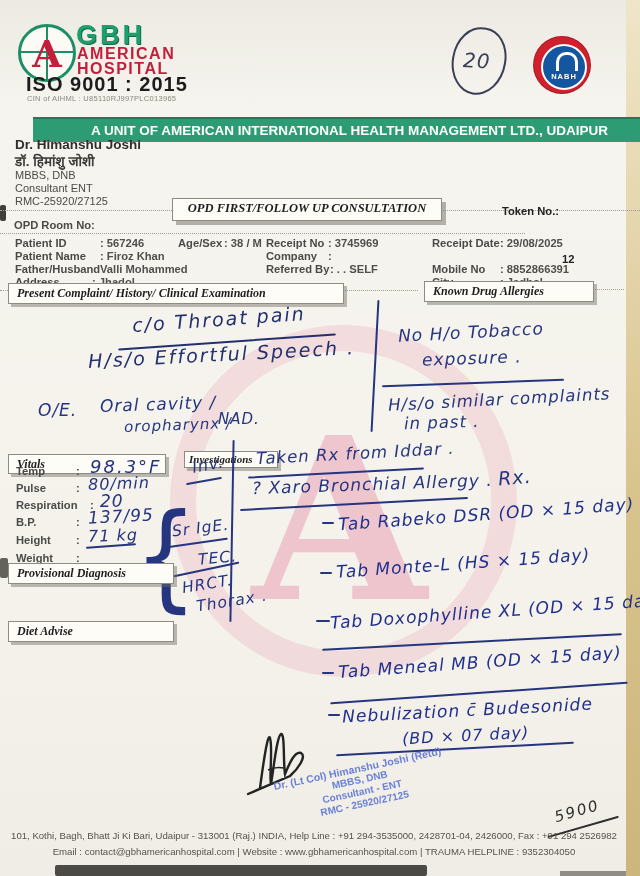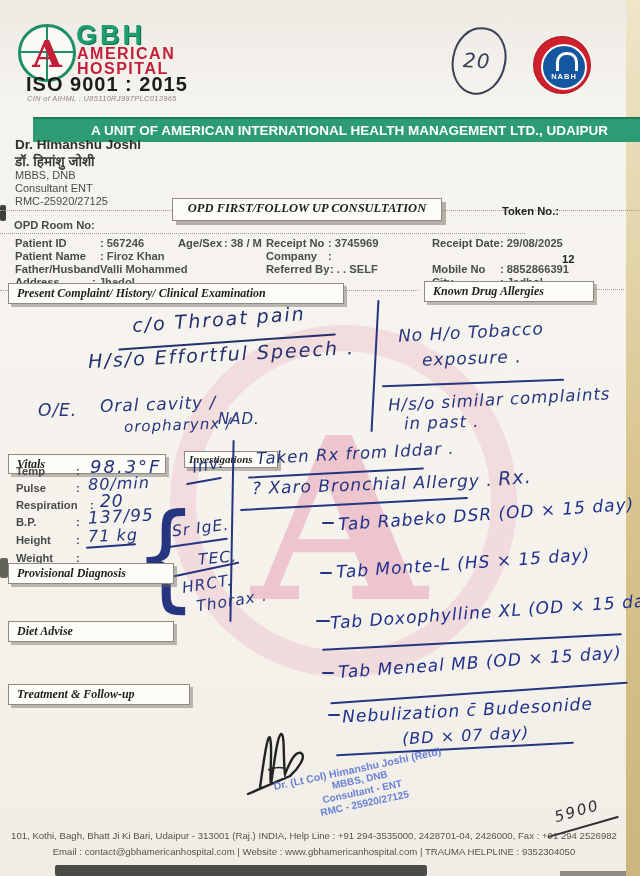--- a/index.html
+++ b/index.html
@@ -40,21 +40,21 @@
 
   <div class="abs" style="left:18px;top:24px;width:52px;height:52px;border:3px solid #1e8e68;border-radius:50%;background:#fbfaf5;">
     <div class="abs" style="left:-2px;top:24px;width:56px;height:2px;background:#1e8e68;"></div>
     <div class="abs" style="left:25px;top:-2px;width:2px;height:56px;background:#1e8e68;"></div>
     <div class="abs" style="left:0;top:4px;width:52px;text-align:center;font-family:'DejaVu Serif',serif;font-weight:bold;font-size:38px;color:#c41f3a;">A</div>
   </div>
   <div class="brand" style="left:76px;top:22px;font-size:27px;color:#1d9e6d;text-shadow:1px 1px 0 #136c4a;">GBH</div>
   <div class="brand" style="left:77px;top:46px;font-size:16px;color:#c41f3a;letter-spacing:1.5px;">AMERICAN</div>
   <div class="brand" style="left:77px;top:61px;font-size:16px;color:#c41f3a;letter-spacing:1.5px;">HOSPITAL</div>
   <div class="abs" style="left:26px;top:73px;font-size:20px;font-weight:bold;color:#1c1c1c;letter-spacing:1px;">ISO 9001 : 2015</div>
-  <div class="abs" style="left:27px;top:94px;font-size:7.5px;color:#8a887f;letter-spacing:.3px;font-style:italic;">CIN of AIHML : U85110RJ997PLC013965</div>
+  <div class="abs" style="left:27px;top:94px;font-size:7.5px;color:#8a887f;letter-spacing:.3px;">CIN of AIHML : U85110RJ997PLC013965</div>
 
   <div class="abs" style="left:452px;top:27px;width:50px;height:64px;border:2.5px solid #3a3f55;border-radius:50% 46% 52% 48%;transform:rotate(9deg);">
     <div class="hw" style="left:9px;top:20px;font-size:20px;color:#3a3f55;transform:rotate(-6deg);">20</div>
   </div>
 
   <div class="abs" style="left:534px;top:37px;width:56px;height:56px;border-radius:50%;background:#d0202e;box-shadow:0 0 0 1px #a91824;">
     <div class="abs" style="left:7px;top:7px;width:42px;height:42px;border-radius:50%;background:#1456a0;border:2px solid #fff;">
       <div class="abs" style="left:13px;top:6px;width:16px;height:16px;border:3px solid #fff;border-bottom:none;border-radius:10px 10px 0 0;"></div>
       <div class="abs" style="left:0;top:26px;width:42px;text-align:center;font-size:7.5px;font-weight:bold;color:#fff;letter-spacing:1px;">NABH</div>
     </div>
@@ -171,23 +171,20 @@
   <div class="stroke" style="left:158px;top:570px;width:82px;transform:rotate(-12deg);"></div>
   <div class="hw" style="left:182px;top:575px;font-size:15.5px;transform:rotate(-9deg);">HRCT.</div>
   <div class="hw" style="left:196px;top:592px;font-size:15.5px;transform:rotate(-9deg);">Thorax .</div>
 
   <div class="box3d" style="left:8px;top:563px;width:148px;height:15px;">
     <span>Provisional Diagnosis</span>
   </div>
   <div class="box3d" style="left:8px;top:621px;width:148px;height:15px;">
     <span>Diet Advise</span>
   </div>
-  <div class="box3d" style="left:8px;top:684px;width:164px;height:15px;">
-    <span>Treatment &amp; Follow-up</span>
-  </div>
 
   <div class="stroke" style="left:322px;top:522px;width:12px;"></div>
   <div class="hw" style="left:338px;top:504px;font-size:17px;color:#20308c;transform:rotate(-4deg);">Tab Rabeko DSR (OD × 15 day)</div>
   <div class="stroke" style="left:320px;top:572px;width:12px;"></div>
   <div class="hw" style="left:336px;top:553px;font-size:17px;color:#20308c;transform:rotate(-4deg);">Tab Monte-L (HS × 15 day)</div>
   <div class="stroke" style="left:316px;top:620px;width:14px;"></div>
   <div class="hw" style="left:330px;top:601px;font-size:17px;color:#20308c;transform:rotate(-4deg);">Tab Doxophylline XL (OD × 15 day)</div>
   <div class="stroke" style="left:322px;top:641px;width:300px;transform:rotate(-3deg);"></div>
   <div class="stroke" style="left:322px;top:672px;width:12px;"></div>
   <div class="hw" style="left:338px;top:652px;font-size:17px;color:#20308c;transform:rotate(-4deg);">Tab Meneal MB (OD × 15 day)</div>

